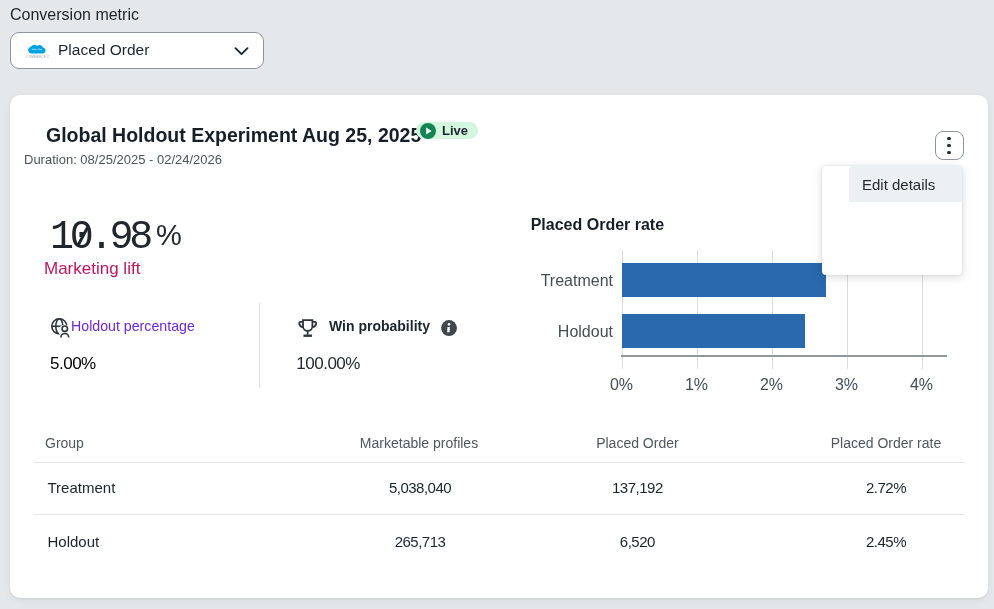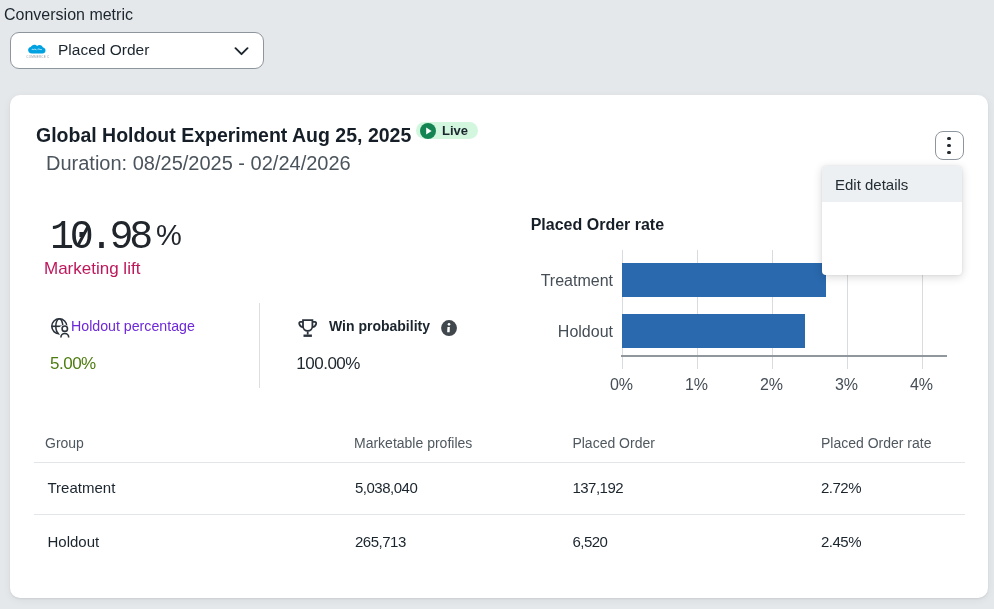--- a/index.html
+++ b/index.html
@@ -1,56 +1,56 @@
 <!DOCTYPE html>
 <html><head>
 <meta charset="utf-8">
 <style>
 * { margin:0; padding:0; box-sizing:border-box; }
 html,body { width:994px; height:609px; background:#e4e8ea; font-family:"Liberation Sans", sans-serif; overflow:hidden; }
 .abs { position:absolute; }
-#lbl-metric { left:4px; top:6px; font-size:16px; color:#1b252e; }
+#lbl-metric { left:10px; top:6px; font-size:16px; color:#1b252e; }
 #select { left:10px; top:31.5px; width:254px; height:37px; background:#fff; border:1px solid #8e969d; border-radius:9px; display:flex; align-items:center; }
 #select .sficon { margin-left:15px; }
 #select .stext { margin-left:9px; font-size:15.5px; color:#1b252e; }
 #select .chev { position:absolute; right:14px; top:14.5px; }
 #card { left:10px; top:95px; width:978px; height:503px; background:#fff; border-radius:10px; box-shadow:0 1px 2px rgba(0,0,0,.07), 0 2px 8px rgba(16,24,40,.06); }
-#heading { left:36px; top:124px; font-size:19.5px; font-weight:bold; color:#161f28; }
+#heading { left:46px; top:124px; font-size:19.5px; font-weight:bold; color:#161f28; }
 #pill { left:416px; top:122px; height:17px; background:#d3f6df; border-radius:12px; display:flex; align-items:center; padding:0 10px 0 4px; }
 #pill .ptext { margin-left:6px; font-size:13px; font-weight:bold; color:#1b252e; }
-#duration { left:46px; top:152px; font-size:20px; color:#4b545c; }
+#duration { left:24px; top:152px; font-size:13px; color:#4b545c; }
 #dotsbtn { left:934.5px; top:131px; width:29px; height:29px; border:1px solid #8e969d; border-radius:8px; background:#fff; display:flex; flex-direction:column; align-items:center; justify-content:center; gap:3.6px; }
 #dotsbtn i { width:3.6px; height:3.6px; background:#23292e; border-radius:50%; display:block; }
-#menu { left:822px; top:166px; width:140px; height:109px; background:#fff; border-radius:4px; box-shadow:0 2px 10px rgba(0,0,0,.16), 0 0 2px rgba(0,0,0,.1); z-index:5; }
+#menu { left:822px; top:166px; width:140px; height:109px; background:#fff; border-radius:4px; box-shadow:0 2px 10px rgba(0,0,0,.16), 0 0 2px rgba(0,0,0,.1); z-index:5;padding-left:27px; }
 #menu .mi { height:36.33px; display:flex; align-items:center; padding-left:13px; font-size:15px; color:#222c34; }
 #menu .mi.hl { background:#edf0f2; border-radius:4px 4px 0 0; }
 #menu .mi.red { color:#cb1730; }
 #bignum { left:50px; top:215px; font-family:"Liberation Mono", monospace; font-size:40px; letter-spacing:-4.2px; color:#20262c; }
 #bigpct { left:156px; top:219px; font-size:29px; color:#20262c; }
 #mlift { left:44px; top:259px; font-size:17px; color:#be185d; }
 #stat-divider { left:259px; top:303px; width:1px; height:85px; background:#dcdfe2; }
 .staticon { }
 #lbl-hp { left:71px; top:318px; font-size:14.2px; font-weight:normal; color:#6d28d9; }
 #lbl-wp { left:329px; top:318px; font-size:14px; font-weight:bold; color:#1b252e; }
-#val-hp { left:50px; top:354px; font-size:17px; letter-spacing:-0.5px; color:#4d7c0f;text-align:right; }
+#val-hp { left:50px; top:354px; font-size:17px; letter-spacing:-0.5px; color:#000000;text-align:right; }
 #val-wp { left:296.3px; top:354px; font-size:17px; letter-spacing:-0.5px; color:#222a31; }
 #charttitle { left:530.7px; top:215.5px; font-size:16px; font-weight:bold; color:#161f28; }
 .grid { width:1px; top:250px; height:119px; background:#d9dcde; }
 #baseline { left:621px; top:355px; width:326px; height:2px; background:#90989e; }
 .bar { background:#2a69ae; }
 #bar1 { left:622px; top:262.5px; width:204px; height:34px; }
 #bar2 { left:622px; top:313.5px; width:183px; height:34px; }
 .cat { width:100px; text-align:right; font-size:16px; color:#454e56; }
 #cat1 { left:513px; top:271.5px; }
 #cat2 { left:513px; top:322.5px; }
 .tick { width:60px; text-align:center; font-size:16px; color:#454e56; top:376px; }
 .th { font-size:14px; color:#4f585f; }
 .td { font-size:15px; color:#1b252e; }
 .num { letter-spacing:-0.5px; }
-.ra { text-align:left; width:130px; }
+.ra { text-align:center; width:130px; }
 .tline { height:1px; background:#e3e6e8; left:34px; width:930.5px; }
 </style>
 </head>
 <body>
 <div class="abs" id="lbl-metric">Conversion metric</div>
 <div class="abs" id="select">
   <svg class="sficon" width="23" height="19" viewBox="0 0 23 19">
     <path fill="#00a1e0" d="M6 12.6 C3.6 12.6 2.1 10.9 2.1 9.1 C2.1 7.5 3.3 6.3 4.7 6.1 C5.3 4.7 6.7 3.7 8.3 3.7 C9.4 3.7 10.4 4.2 11.1 4.9 C11.7 4.3 12.6 3.9 13.5 3.9 C15.2 3.9 16.6 5.1 17 6.6 C18.4 6.8 19.5 8 19.5 9.5 C19.5 11.2 18.1 12.6 16.4 12.6 Z"></path>
     <path d="M5.6 8.9 C6 8.2 6.9 8.1 7.4 8.6 C7.8 8.1 8.6 8.1 9 8.6 C9.4 8.2 10.2 8.3 10.5 8.8" fill="none" stroke="#fff" stroke-width="0.7"></path>
     <path d="M11.5 8.4 C11.9 7.9 12.7 7.9 13.1 8.4 C13.5 8 14.3 8.1 14.6 8.6 L15.8 8.6" fill="none" stroke="#fff" stroke-width="0.7"></path>

